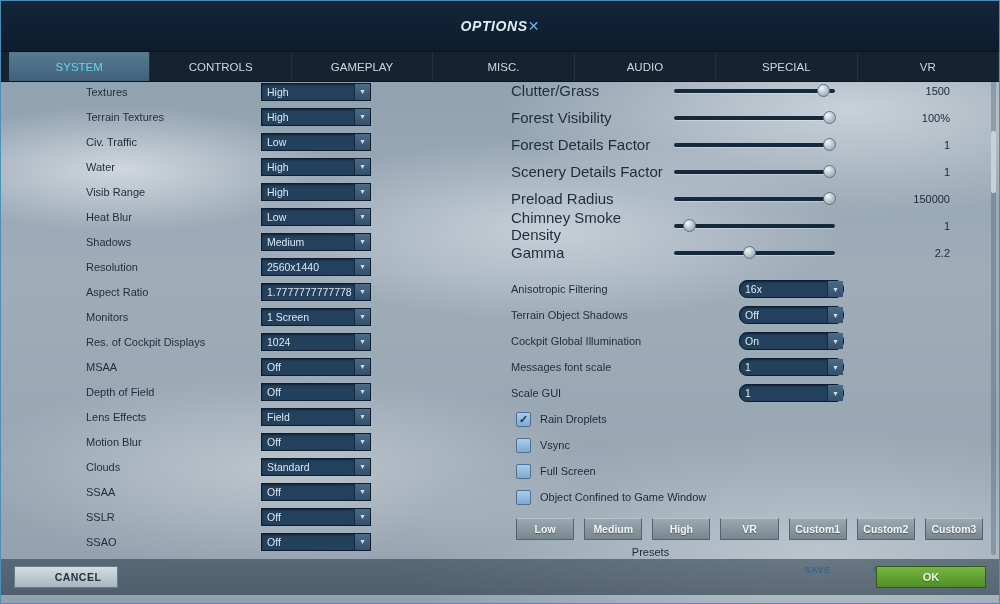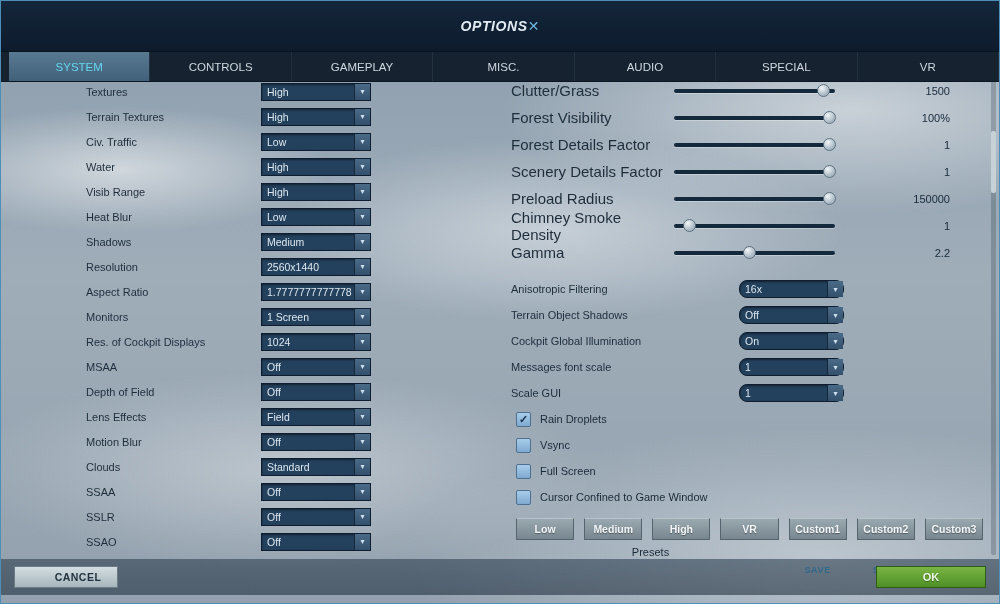--- a/index.html
+++ b/index.html
@@ -388,21 +388,21 @@
           <div class="crow">
     <span class="cb"></span>
     <span class="lbl">Vsync</span>
   </div>
           <div class="crow">
     <span class="cb"></span>
     <span class="lbl">Full Screen</span>
   </div>
           <div class="crow">
     <span class="cb"></span>
-    <span class="lbl">Cursor Confined to Game Window</span>
+    <span class="lbl">Object Confined to Game Window</span>
   </div>
         </div>
       <div class="presets-wrap">
         <div class="presets-row">
             <div class="preset-col">
     <button class="preset-btn">Low</button>
 
   </div>
             <div class="preset-col">
     <button class="preset-btn">Medium</button>

